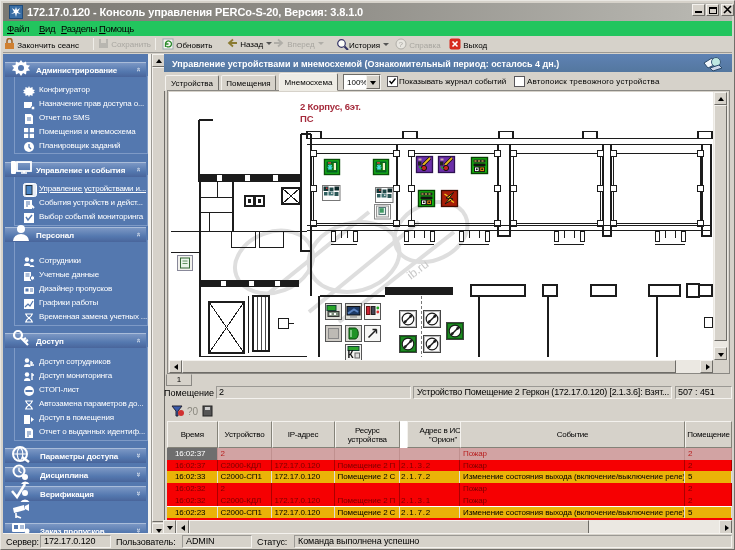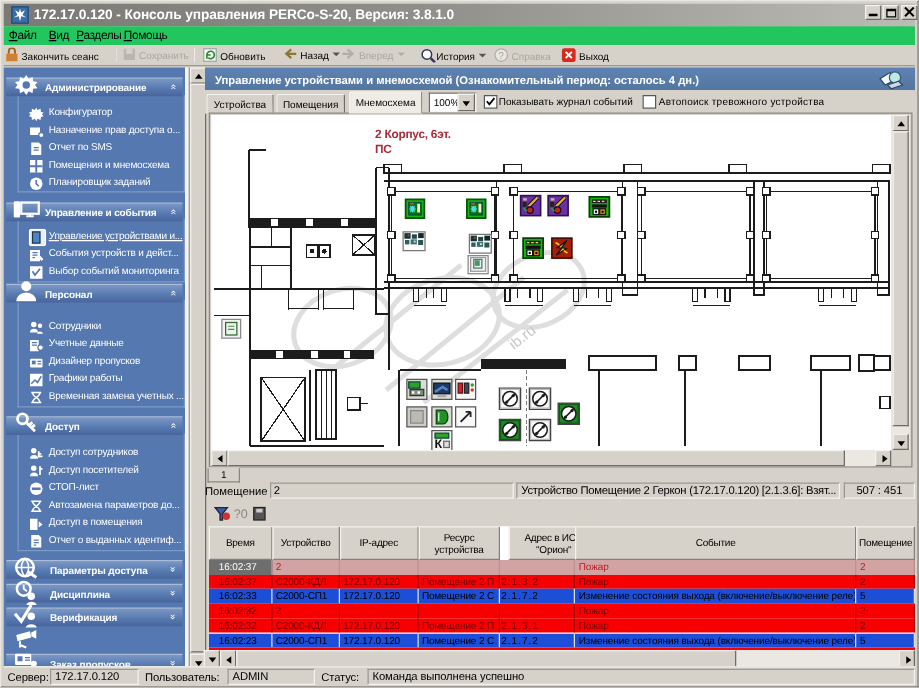--- a/index.html
+++ b/index.html
@@ -43,21 +43,21 @@
 #vscroll{position:absolute;left:545px;top:1px;width:15px;height:268px;background:#ebe8e2;}
 #hscroll{position:absolute;left:1px;top:269px;width:544px;height:13px;background:#ebe8e2;}
 .thumb{position:absolute;background:#d6d2ca;border:1px solid;border-color:#f4f2ee #6e6c67 #6e6c67 #f4f2ee;}
 #tab1{position:absolute;left:166px;top:374px;width:26px;height:12px;background:#d6d2ca;border:1px solid #8a8883;border-top:1px solid #d6d2ca;text-align:center;line-height:10px;font-size:8px;}
 .sunk{position:absolute;background:#d6d2ca;border:1px solid;border-color:#9b9994 #f4f2ee #f4f2ee #9b9994;color:#000;white-space:nowrap;overflow:hidden;font-size:9px;letter-spacing:-0.1px;}
 #tbl{position:absolute;left:167px;top:421px;width:565px;height:99px;background:#fff;overflow:hidden;font-size:8px;}
 .th{position:absolute;top:0px;height:27px;background:#d6d2ca;border-right:1px solid #848278;border-bottom:1px solid #848278;border-top:1px solid #f4f2ee;border-left:1px solid #f4f2ee;text-align:center;font-size:8px;letter-spacing:-0.2px;display:flex;align-items:center;justify-content:center;line-height:9px;}
 .tr{position:absolute;left:0px;width:565px;height:11.7px;font-size:8px;letter-spacing:-0.1px;white-space:nowrap;}
 .tr.red{background:#f60002;color:#7b0000;}
 .tr.red .td{border-right:1px solid rgba(80,0,0,0.45);}
-.tr.wht{background:#1d4ed8;color:#000;}
+.tr.wht{background:#eab308;color:#000;}
 .tr.wht .td{border-right:1px solid #e0ddd8;}
 .tr.sel{background:#d2a3a3;color:#b82020;}
 .tr.sel .td{border-right:1px solid #c0908f;}
 .td{position:absolute;top:0;height:11.7px;overflow:hidden;padding-left:3px;line-height:11px;}
 #sbar{position:absolute;left:3px;top:533px;width:729px;height:16px;background:#d6d2ca;border-top:1px solid #f4f2ee;font-size:9px;letter-spacing:-0.1px;}
 </style></head>
 <body>
 <div id="frame"></div>
 
 <div id="title">
@@ -225,21 +225,21 @@
  <div class="sicon" style="top:274px;"><svg width="22" height="22">
         <circle cx="8" cy="7" r="4" fill="none" stroke="#fff" stroke-width="2.2"></circle>
         <path d="M11 10 L18 17 M15 14 L18 12 M13 12 L16 10" stroke="#fff" stroke-width="2.2"></path>
       </svg></div>
  <div class="sitem" style="top:303px;">Доступ сотрудников</div>
     <div class="iicon" style="top:303px;"><svg width="12" height="12">
         <circle cx="4" cy="3.5" r="2.2" fill="#fff"></circle>
         <path d="M1 10 a3.2 3 0 0 1 6.4 0 Z" fill="#fff"></path>
         <path d="M8 4 v5 M8 6 h2 M8 8 h3" stroke="#fff" stroke-width="1.4"></path>
       </svg></div>
- <div class="sitem" style="top:317px;">Доступ посетителей</div>
+ <div class="sitem" style="top:317px;">Доступ мониторинга</div>
     <div class="iicon" style="top:317px;"><svg width="12" height="12">
         <circle cx="4" cy="3.5" r="2.2" fill="#fff"></circle>
         <path d="M1 10 a3.2 3 0 0 1 6.4 0 Z" fill="#fff"></path>
         <path d="M9 2 v7 M9 4 h2" stroke="#fff" stroke-width="1.4"></path>
       </svg></div>
  <div class="sitem" style="top:331px;">СТОП-лист</div>
     <div class="iicon" style="top:331px;"><svg width="12" height="12">
         <circle cx="6" cy="6" r="5" fill="#fff"></circle>
         <rect x="2.5" y="5" width="7" height="2" fill="#5478af"></rect>
       </svg></div>
@@ -657,21 +657,21 @@
   <div class="sbtn" style="left:531px;top:0;">
         <div class="arrow" style="left:5px;top:3px;border-top:3px solid transparent;border-bottom:3px solid transparent;border-left:4px solid #000;"></div>
       </div>
  </div>
 </div>
 <div id="tab1">1</div>
 
 <span class="abs" style="left:164px;top:388px;font-size:9px;">Помещение</span>
 <div class="sunk" style="left:216px;top:386px;width:195px;height:13px;padding:0 2px;line-height:11px;">2</div>
 <div class="sunk" style="left:413px;top:386px;width:259px;height:13px;padding:0 3px;line-height:11px;letter-spacing:-0.2px;">Устройство Помещение 2 Геркон (172.17.0.120) [2.1.3.6]: Взят...</div>
-<div class="sunk" style="left:675px;top:386px;width:57px;height:13px;padding:0 2px;line-height:11px;text-align:center;">507 : 451</div>
+<div class="sunk" style="left:675px;top:386px;width:57px;height:13px;padding:0 2px;line-height:11px;">507 : 451</div>
 
 <div class="abs" style="left:171px;top:404px;"><svg width="14" height="14">
       <path d="M1 2 H11 L7 7 V12 L5 12 V7 Z" fill="#3a5aaa" stroke="#223"></path>
       <circle cx="10" cy="9" r="3" fill="#d03030"></circle>
     </svg></div>
 <div class="abs" style="left:187px;top:406px;color:#8a887f;font-size:10px;">?0</div>
 <div class="abs" style="left:201px;top:404px;"><svg width="14" height="14">
       <rect x="2" y="2" width="9" height="10" fill="#555" stroke="#222"></rect>
       <rect x="4" y="3" width="5" height="3" fill="#ccc"></rect>
     </svg></div>

